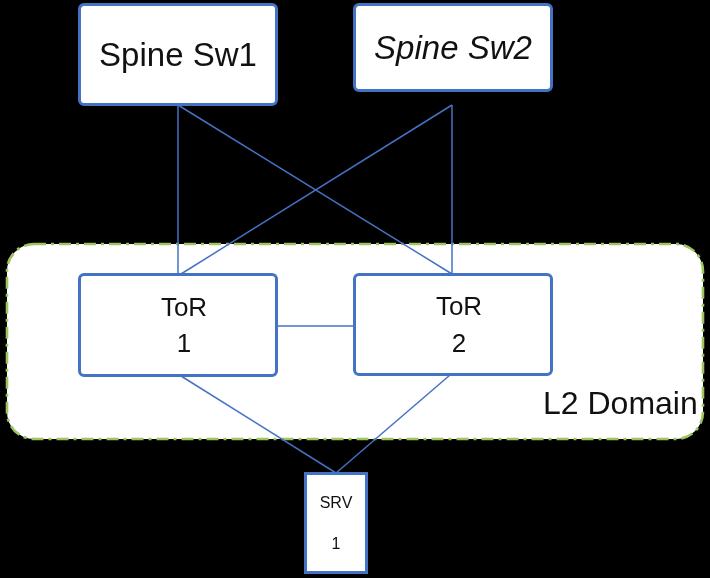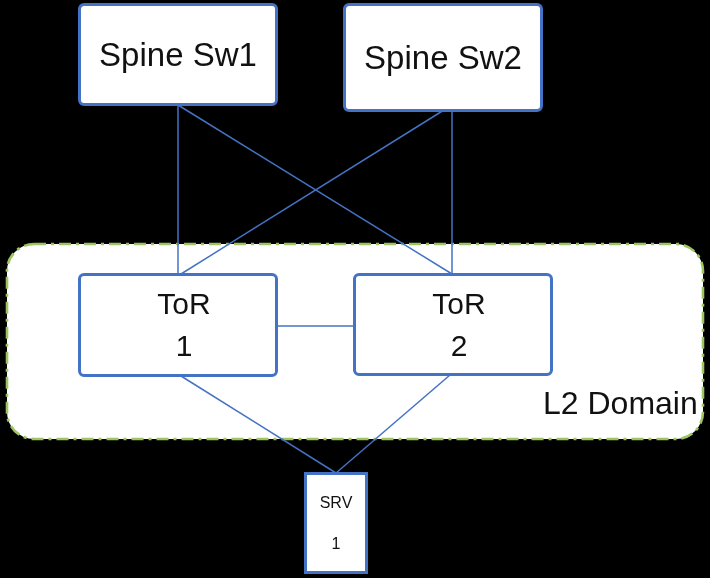--- a/index.html
+++ b/index.html
@@ -38,21 +38,21 @@
     border: 3px solid var(--node_border, #4472C4);
     border-radius: 6px;
     display: flex;
     flex-direction: column;
     align-items: center;
     justify-content: center;
     color: var(--text, #111111);
     text-align: center;
   }
   .node-spine { font-size: 33px; line-height: 1.2; letter-spacing: 0px; }
-  .node-tor   { font-size: 30px; line-height: 1.4; padding-left: 12px; }
+  .node-tor   { font-size: 26px; line-height: 1.4; padding-left: 12px; }
   .node-srv   {
     font-size: 16px;
     line-height: 1.45;
     border-radius: 0;
     border-width: 3px;
     gap: 18px;
   }
   .domain-label {
     position: absolute;
     left: 524px;
@@ -81,21 +81,21 @@
         <line x1="277" y1="326" x2="354" y2="326"></line>
         <line x1="181" y1="376" x2="336" y2="473"></line>
         <line x1="450" y1="375" x2="336" y2="473"></line>
       </g>
   </svg>
 
   <div class="node node-spine" style="left:78px; top:3px; width:200px; height:103px;">
     <span>Spine Sw1</span>
   </div>
 
-  <div class="node node-spine" style="left:343px; top:3px; width:200px; height:109px;">
+  <div class="node node-spine" style="left:353px; top:3px; width:200px; height:89px;font-style:italic;">
     <span>Spine Sw2</span>
   </div>
 
   <div class="node node-tor" style="left:78px; top:273px; width:200px; height:104px;">
     <span>ToR</span>
     <span>1</span>
   </div>
 
   <div class="node node-tor" style="left:353px; top:273px; width:200px; height:103px;">
     <span>ToR</span>

